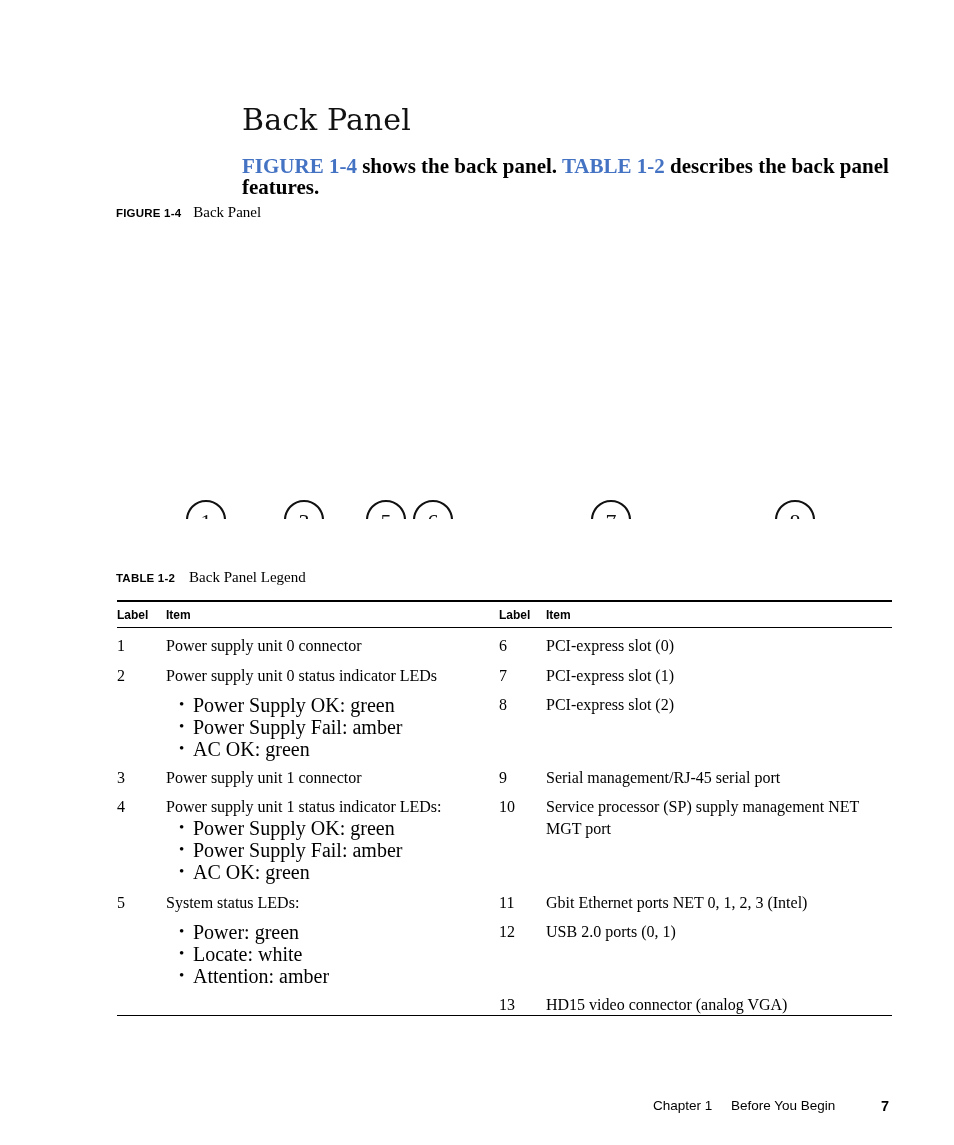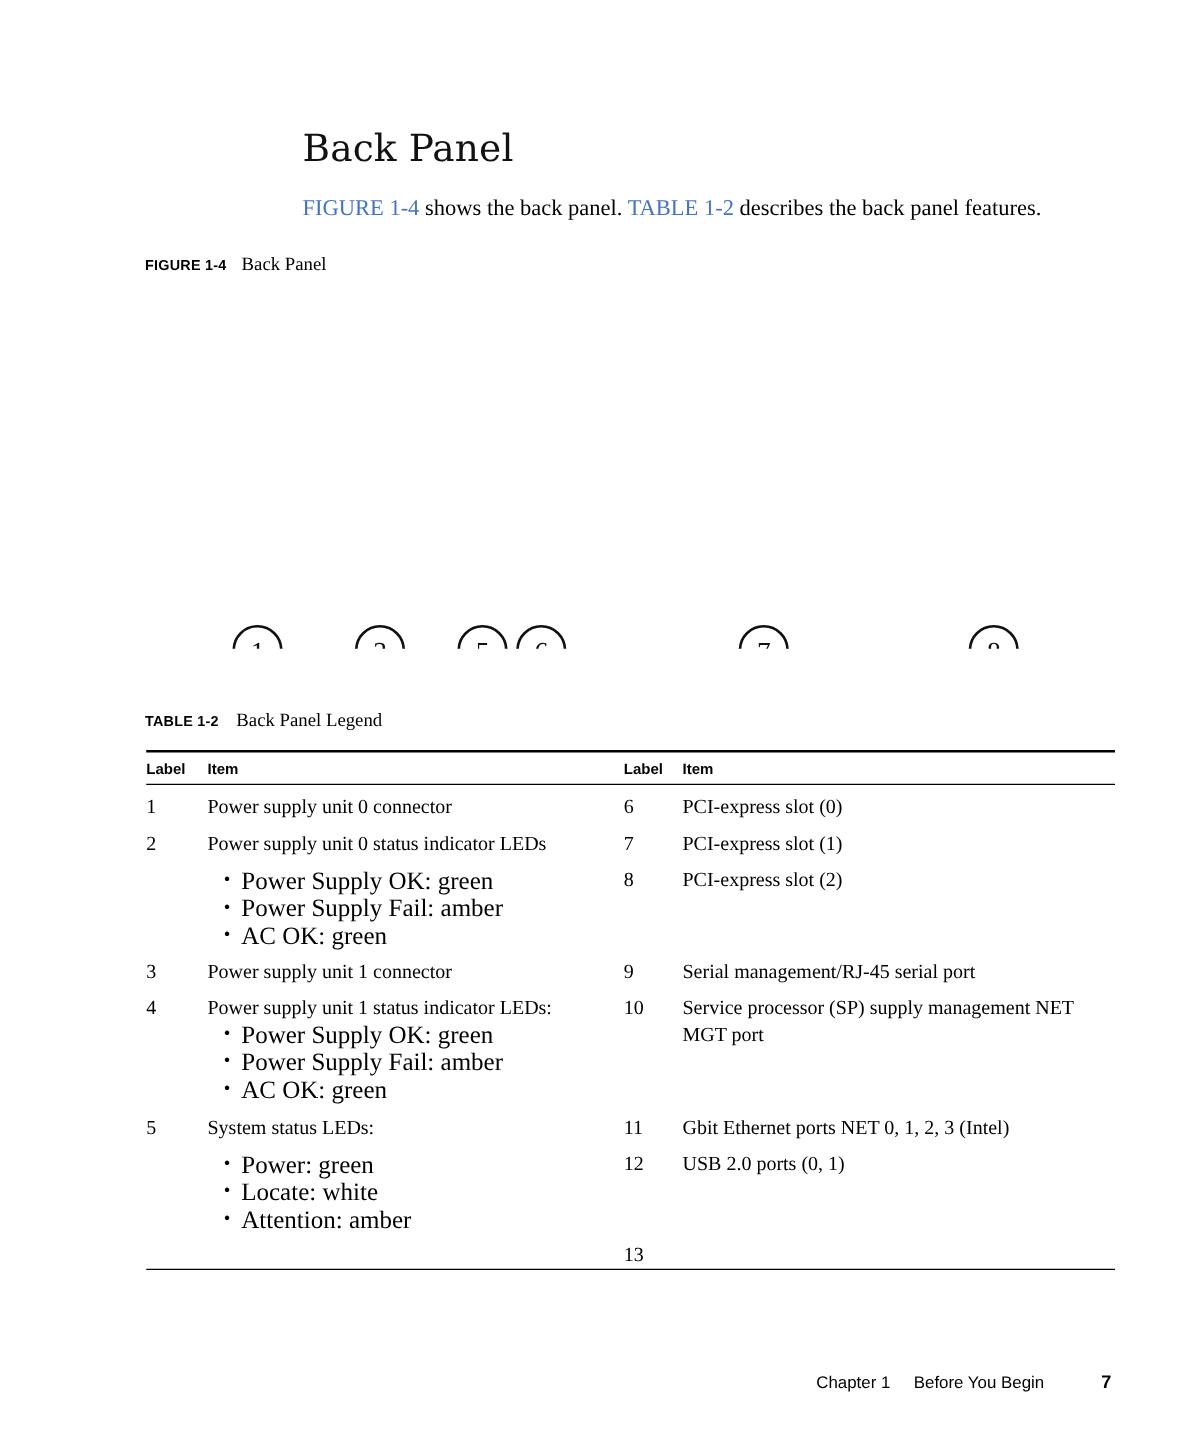--- a/index.html
+++ b/index.html
@@ -15,21 +15,21 @@
 
   
   .h1{
     position:absolute; left:242px; top:84px;
     font-family:"DejaVu Serif", serif;
     font-size:30px; font-weight:400; letter-spacing:.1px;
     color:#111;
   }
   .intro{
     position:absolute; left:242px; top:138px; width:660px;
-    font-size:18px; line-height:21px;
+    font-size:21px; line-height:21px;font-weight:bold;
   }
   .xref{color:#4573c4;}
 
   .figcap{
     position:absolute; left:116px; top:186px;
     font-size:13px;
   }
   .figcap .lbl{
     font-family:"Liberation Sans", sans-serif;
     font-weight:bold; font-size:11.5px; letter-spacing:.2px;
@@ -553,20 +553,21 @@
   <div class="cell col-lab-r" style="top:778px"><span>10</span></div>
   <div class="cell col-itm-r" style="top:778px">Service processor (SP) supply management NET MGT port</div>
 
   <div class="cell col-lab-r" style="top:874px"><span>11</span></div>
   <div class="cell col-itm-r" style="top:874px">Gbit Ethernet ports NET 0, 1, 2, 3 (Intel)</div>
 
   <div class="cell col-lab-r" style="top:903px"><span>12</span></div>
   <div class="cell col-itm-r" style="top:903px">USB 2.0 ports (0, 1)</div>
 
   <div class="cell col-lab-r" style="top:976px"><span>13</span></div>
+  <div class="cell col-itm-r" style="top:976px">HD15 video connector (analog VGA)</div>
 
   <div class="footer">
     <span class="chap">Chapter 1</span>
     <span class="sec">Before You Begin</span>
     <span class="pg">7</span>
   </div>
 
 </div>
 
 </body></html>

